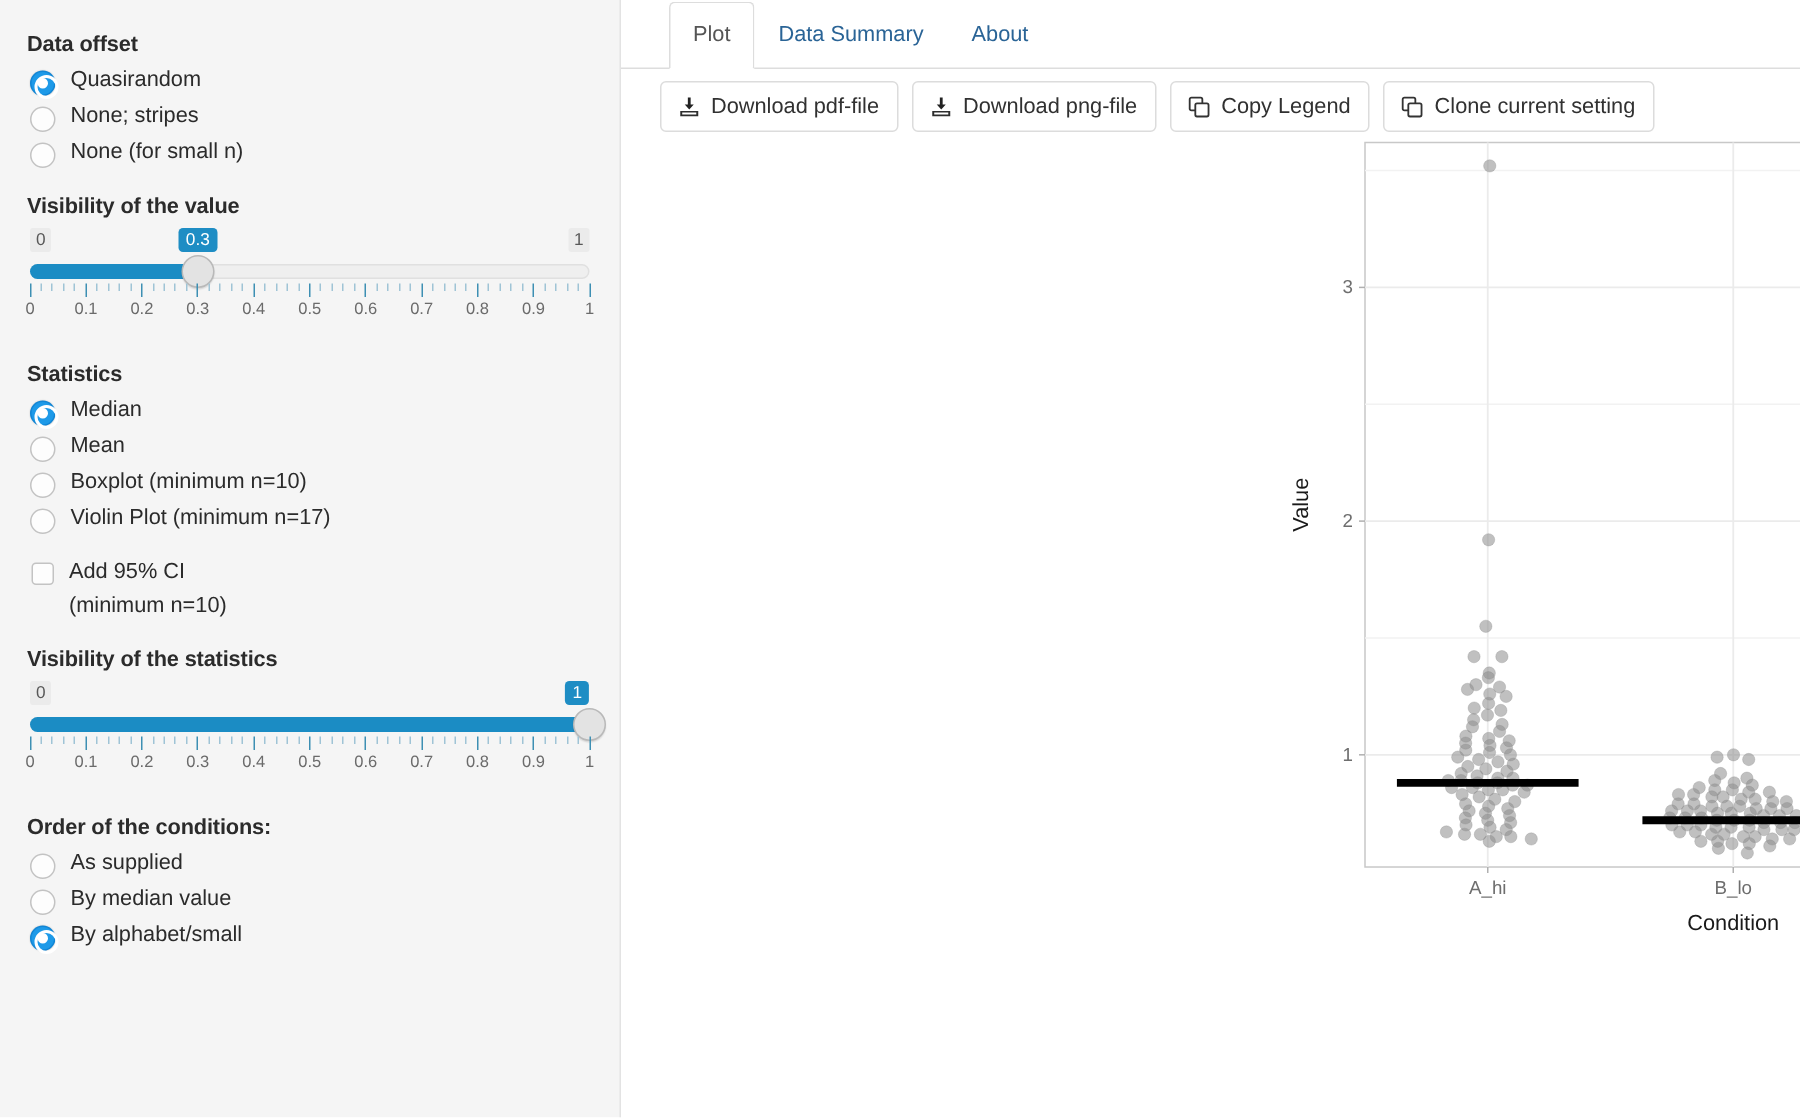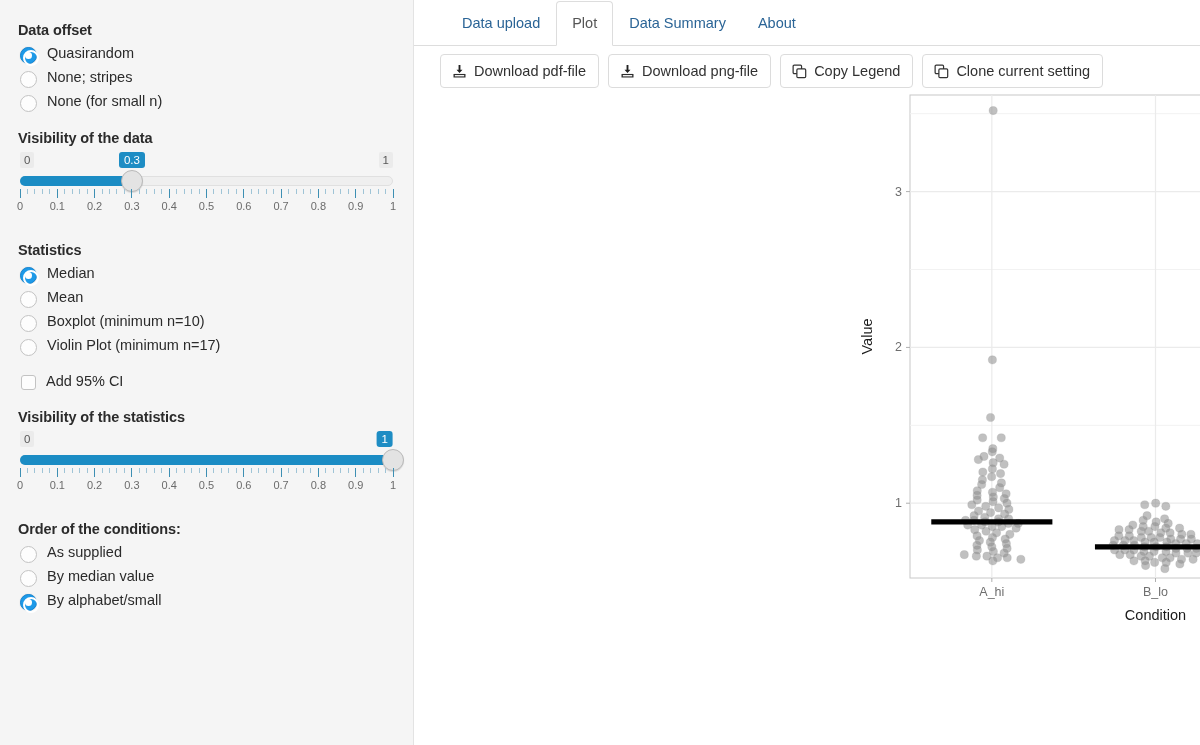--- a/index.html
+++ b/index.html
@@ -179,21 +179,21 @@
         <span class="radio"></span>
         <span class="opt-label">None; stripes</span>
       </div>
       <div class="radio-row">
         <span class="radio"></span>
         <span class="opt-label">None (for small n)</span>
       </div>
     </div>
 
     <div class="group">
-      <div class="section-title">Visibility of the data</div>
+      <div class="section-title">Visibility of the value</div>
       <div class="slider-block">
         <div class="slider-caps">
           <span class="cap left">0</span>
           <span class="cap right">1</span>
           <span class="cap bubble" id="bubble-a" style="left: 30%;">0.3</span>
         </div>
         <div class="track-wrap">
           <div class="track"></div>
           <div class="track-fill" id="fill-a" style="width: 30%;"></div>
           <div class="handle" id="handle-a" style="left: 30%;"></div>
@@ -283,20 +283,21 @@
       </div>
       <div class="radio-row">
         <span class="radio"></span>
         <span class="opt-label">Violin Plot (minimum n=17)</span>
       </div>
       <div style="height:12px"></div>
       <div class="check-row">
         <span class="checkbox"></span>
         <span class="opt-label">Add 95% CI</span>
       </div>
+      <div class="sub-label">(minimum n=10)</div>
     </div>
 
     <div class="group">
       <div class="section-title">Visibility of the statistics</div>
       <div class="slider-block">
         <div class="slider-caps">
           <span class="cap left">0</span>
           <span class="cap bubble" id="bubble-b" style="left: 100%; transform: translateX(-100%);">1</span>
         </div>
         <div class="track-wrap">
@@ -386,21 +387,20 @@
       <div class="radio-row">
         <span class="radio checked"></span>
         <span class="opt-label">By alphabet/small</span>
       </div>
     </div>
   </div>
 
   <div class="main">
 
     <div class="tabbar">
-      <div class="tab">Data upload</div>
       <div class="tab active">Plot</div>
       <div class="tab">Data Summary</div>
       <div class="tab">About</div>
     </div>
 
     <div class="toolbar">
       <div class="btn">
         <span>
           <svg width="15" height="15" viewBox="0 0 16 16">
               <path fill="#222" d="M7 1h2v5h2.2L8 9.6 4.8 6H7V1z"></path>

